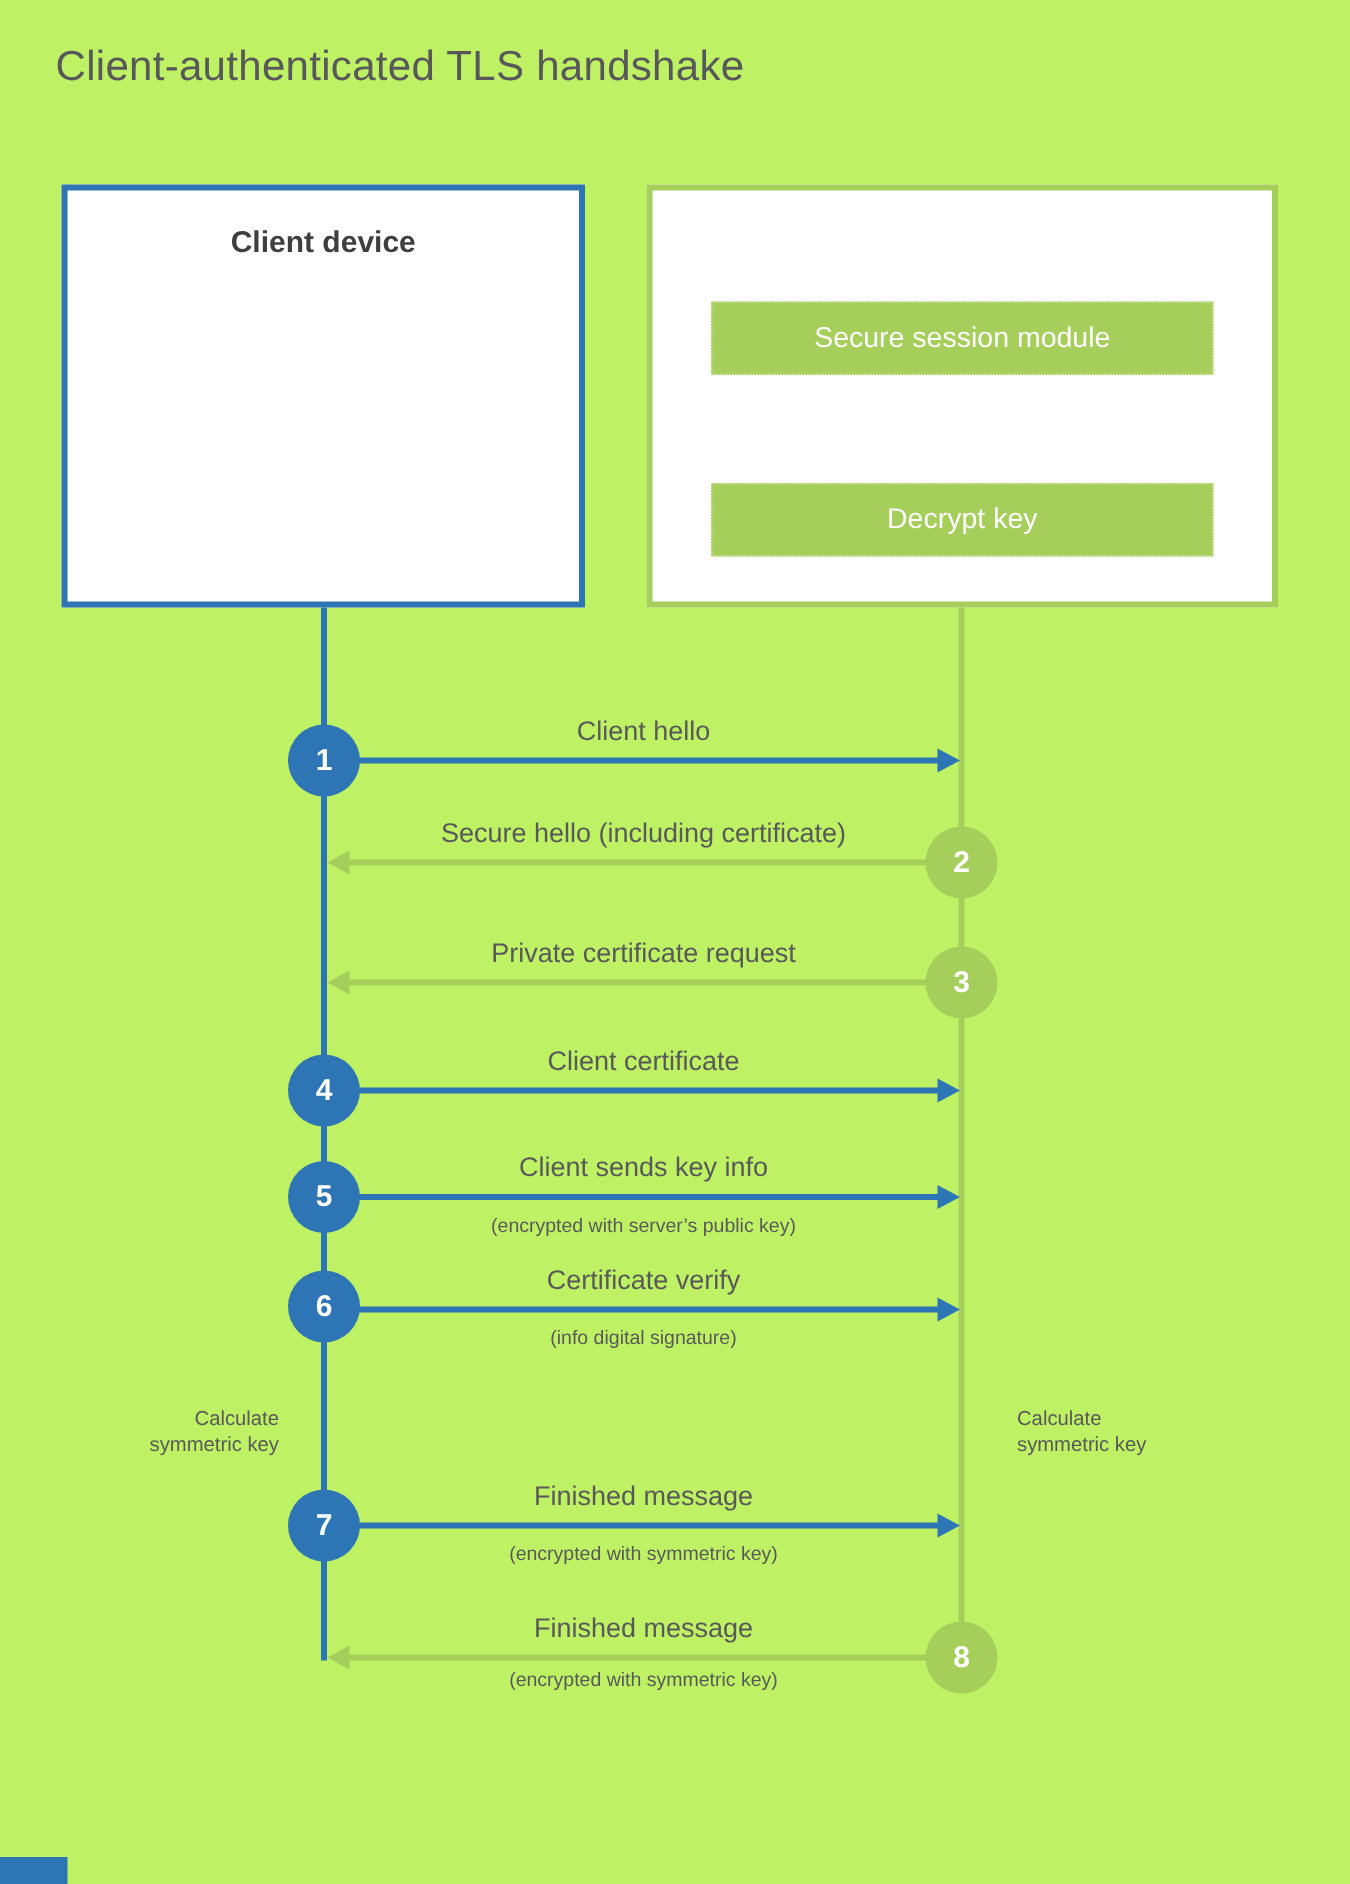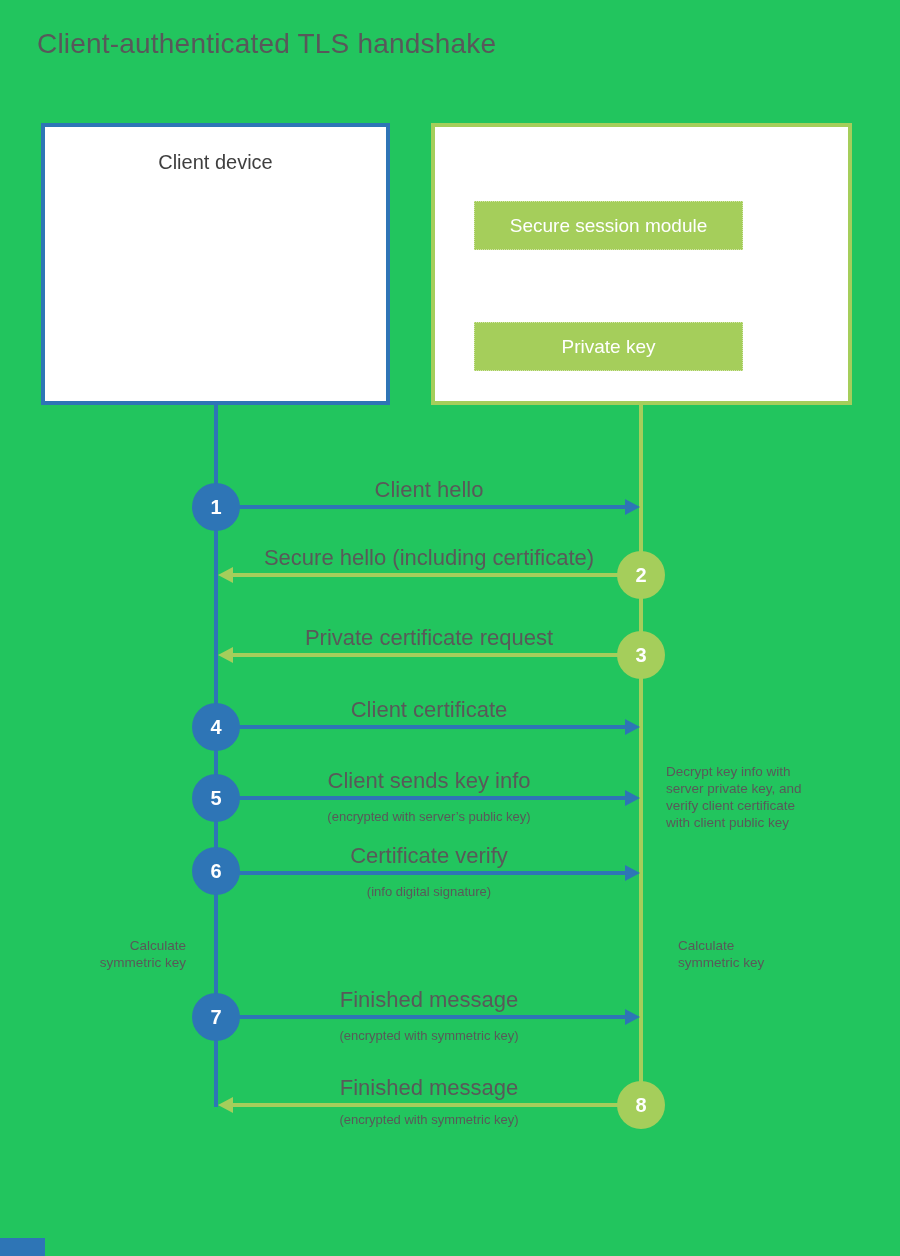--- a/index.html
+++ b/index.html
@@ -5,50 +5,50 @@
   :root{
     --blue:#2e75b6;
     --blue-fill:#5b9bd5;
     --green:#a5ce5b;
     --gray:#595959;
     --dark:#3f3f3f;
   }
   *{margin:0;padding:0;box-sizing:border-box}
   html,body{background:#fff}
   body{font-family:"Liberation Sans", sans-serif;}
-  .stage{position:relative;width:900px;height:1256px;background:#22c55e;overflow:hidden}
+  .stage{position:relative;width:900px;height:1256px;background:#bef264;overflow:hidden}
 
   .title{position:absolute;left:37px;top:28px;font-size:28px;font-weight:300;color:#58585a;letter-spacing:.2px}
 
   
   .actor{position:absolute;top:123px;height:282px;background:#fff;border:4px solid}
   .actor-client{left:41px;width:349px;border-color:var(--blue)}
   .actor-server{left:431px;width:421px;border-color:var(--green)}
-  .actor-heading{position:absolute;top:24px;left:0;width:100%;text-align:center;font-size:20px;font-weight:normal;color:var(--dark)}
+  .actor-heading{position:absolute;top:24px;left:0;width:100%;text-align:center;font-size:20px;font-weight:bold;color:var(--dark)}
   .app-box{position:absolute;left:33px;top:71px;width:275px;height:173px;background:var(--blue-fill);
            border:1px dotted #c7dcf0;display:flex;align-items:center;justify-content:center;
            color:#fff;font-size:19px;text-align:center;white-space:pre-line;line-height:1.45}
-  .srv-bar{position:absolute;left:39px;width:269px;height:49px;background:var(--green);
+  .srv-bar{position:absolute;left:39px;width:335px;height:49px;background:var(--green);
            border:1px dotted #d3e6ab;display:flex;align-items:center;justify-content:center;
            color:#fff;font-size:19px}
   .srv-bar.b1{top:74px}.srv-bar.b2{top:134px}.srv-bar.b3{top:195px}
 
   
   .lifeline{position:absolute;top:405px;width:4px}
   .lifeline-client{left:214px;height:702px;background:var(--blue)}
   .lifeline-server{left:639px;height:700px;background:var(--green)}
 
   
   .line{position:absolute;height:4px}
   .line.bl{background:var(--blue)}
   .line.gr{background:var(--green)}
   .head{position:absolute;width:0;height:0;border-top:8px solid transparent;border-bottom:8px solid transparent}
   .head.r{border-left:15px solid var(--blue)}
   .head.l{border-right:15px solid var(--green)}
-  .lbl{position:absolute;left:199px;width:460px;text-align:center;font-size:22px;color:var(--gray)}
+  .lbl{position:absolute;left:199px;width:460px;text-align:center;font-size:18px;color:var(--gray)}
   .sub{position:absolute;left:199px;width:460px;text-align:center;font-size:13px;color:var(--gray)}
   .circle{position:absolute;width:48px;height:48px;border-radius:50%;display:flex;align-items:center;
           justify-content:center;color:#fff;font-weight:bold;font-size:20px}
   .circle.bl{background:var(--blue);left:192px}
   .circle.gr{background:var(--green);left:617px}
 
   
   .note{position:absolute;font-size:13.5px;line-height:17px;color:var(--gray);white-space:pre-line}
   .note-decrypt{left:666px;top:763px;width:175px}
   .note-calc-left{left:56px;top:937px;width:130px;text-align:right}
@@ -62,21 +62,21 @@
 <div class="stage">
 
   <div class="title">Client-authenticated TLS handshake</div>
 
   <div class="actor actor-client">
     <div class="actor-heading">Client device</div>
   </div>
 
   <div class="actor actor-server">
     <div class="srv-bar b1">Secure session module</div>
-    <div class="srv-bar b3">Private key</div>
+    <div class="srv-bar b3">Decrypt key</div>
   </div>
 
   <div class="lifeline lifeline-client"></div>
   <div class="lifeline lifeline-server"></div>
 
   <div>
     <div class="lbl" style="top:477px">Client hello</div>
     <div class="line bl" style="top:505px;left:216px;width:410px"></div>
     <div class="head r" style="top:499px;left:625px"></div>
     <div class="circle bl" style="top:483px">1</div>
@@ -128,24 +128,20 @@
   </div>
 
   <div>
     <div class="lbl" style="top:1075px">Finished message</div>
     <div class="line gr" style="top:1103px;left:232px;width:409px"></div>
     <div class="head l" style="top:1097px;left:218px"></div>
     <div class="sub" style="top:1112px">(encrypted with symmetric key)</div>
     <div class="circle gr" style="top:1081px">8</div>
   </div>
 
-  <div class="note note-decrypt">Decrypt key info with
-server private key, and
-verify client certificate
-with client public key</div>
   <div class="note note-calc-left">Calculate
 symmetric key</div>
   <div class="note note-calc-right">Calculate
 symmetric key</div>
 
   <div class="footer-fragment"></div>
 
 </div>
 
 </body></html>

